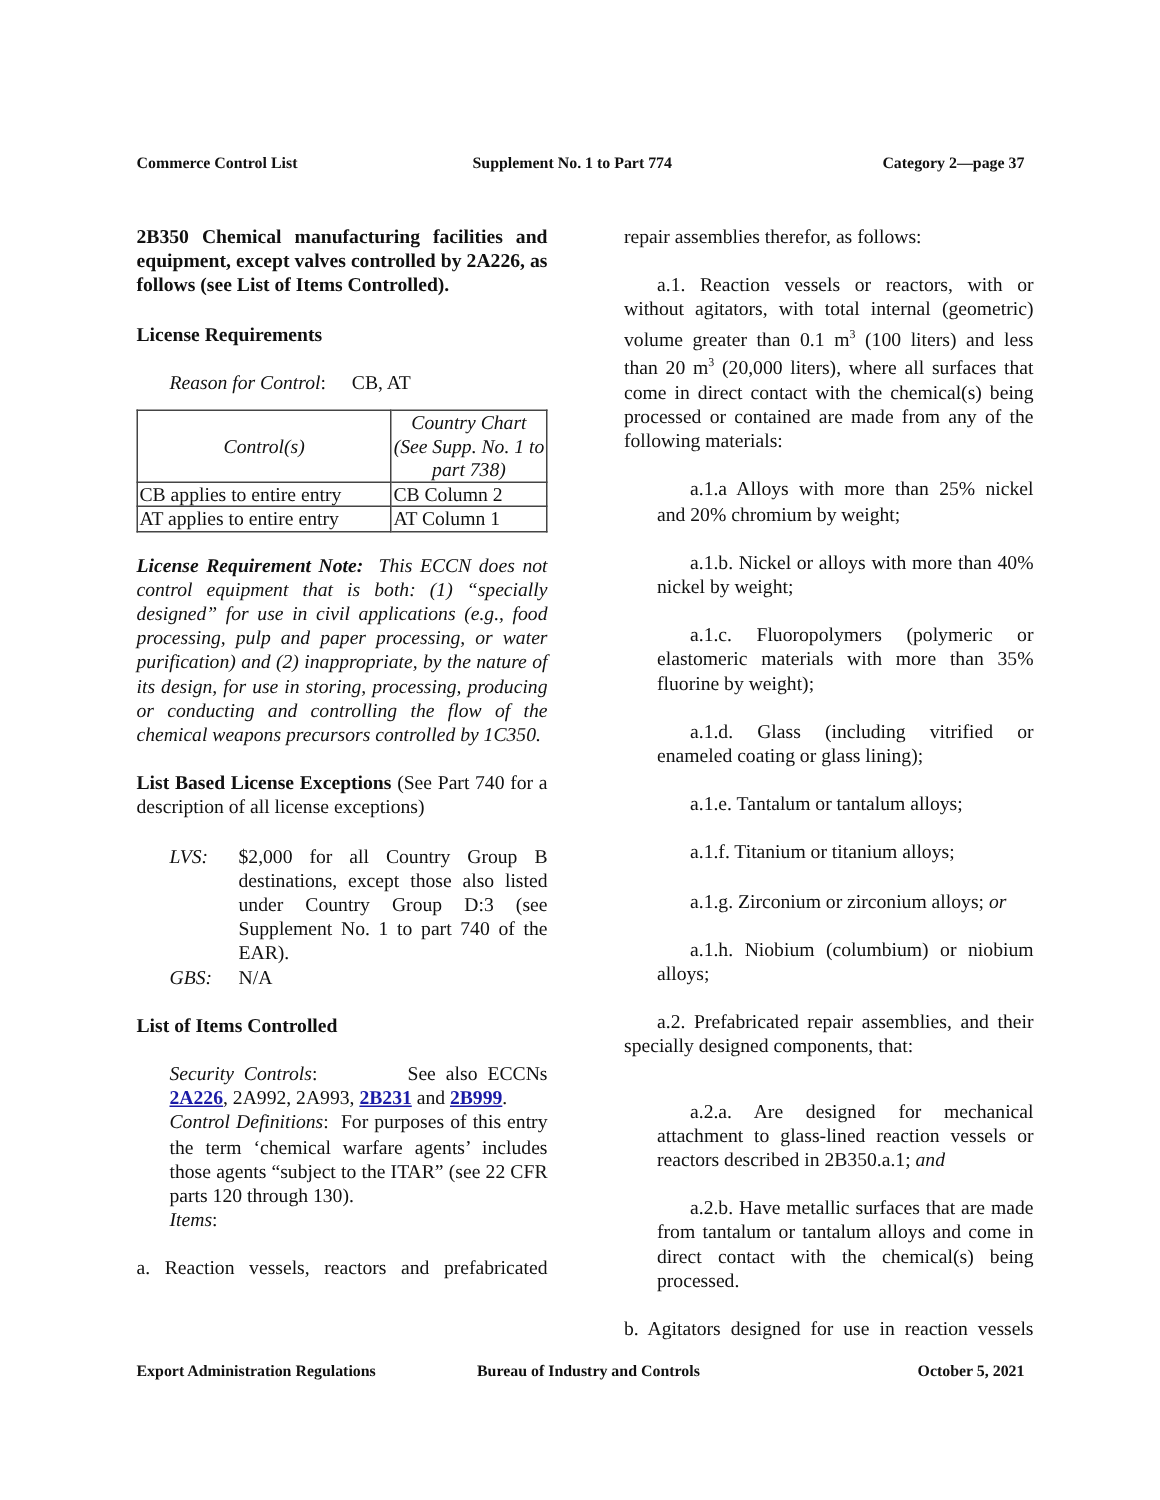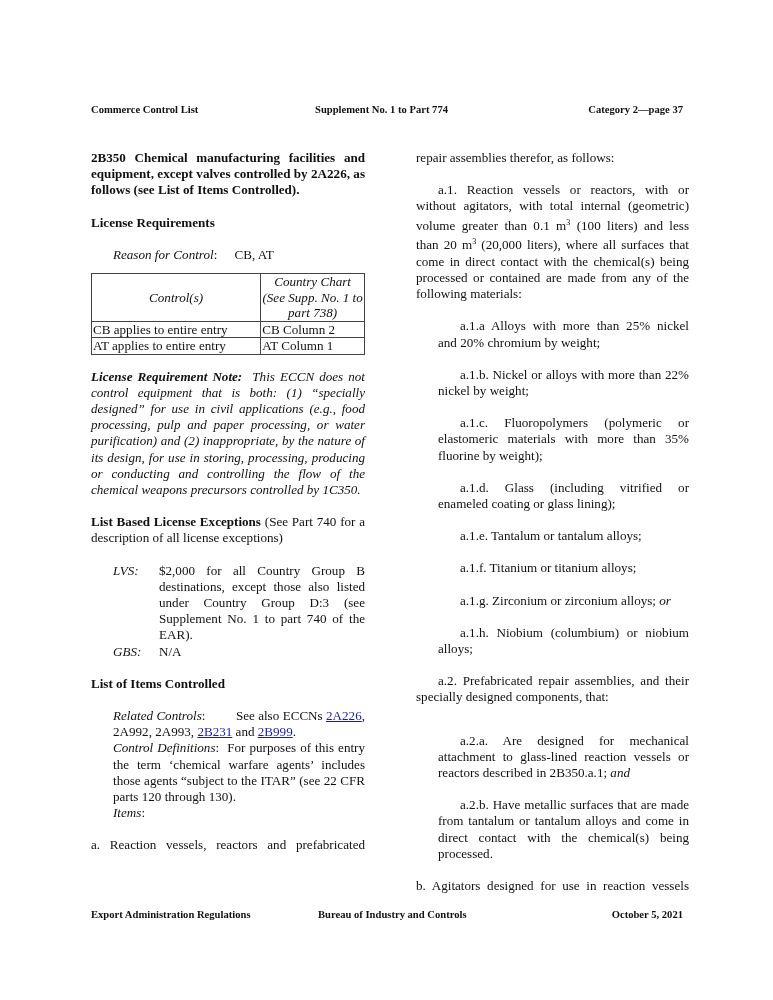--- a/index.html
+++ b/index.html
@@ -18,21 +18,21 @@
   .ital { font-style: italic; }
   .indent { text-indent: 22px; }
   .ind-block { padding-left: 22px; }
   .ind-sub { padding-left: 22px; text-indent: 22px; }
   table.ctl { border-collapse: collapse; width: 100%; font-size: 13.1px; line-height: 15.5px; }
   table.ctl td { border: 1px solid #444; padding: 0 1px; vertical-align: top; }
   table.ctl td.head { font-style: italic; text-align: center; vertical-align: middle; }
   .lx { display: flex; justify-content: flex-end; }
   .lx .k { width: 46px; font-style: italic; flex: none; }
   .lx .v { flex: 1; text-align: justify; }
-  a.lnk { color: #1a1aa6; text-decoration: underline; }
+  a.lnk { color: #1a1aa6; text-decoration: underline; font-weight: bold; }
 </style>
 </head>
 <body>
 
 <div class="hdr">
   <span style="left:0">Commerce Control List</span>
   <span style="left:224px">Supplement No. 1 to Part 774</span>
   <span style="right:0">Category 2—page 37</span>
 </div>
 
@@ -73,40 +73,40 @@
       <span class="v">$2,000 for all Country Group B destinations, except those also listed under Country Group D:3 (see Supplement No. 1 to part 740 of the EAR).</span>
     </div>
     <div class="lx">
       <span class="k"><span>GBS</span>:</span>
       <span class="v">N/A</span>
     </div>
   </div>
   <p class="bold" style="margin-top:16px">List of Items Controlled</p>
   <div class="ind-block just" style="margin-top:16px">
     <p class="just">
-      <span class="ital">Related Controls</span>:&nbsp;&nbsp;&nbsp;&nbsp;&nbsp;&nbsp;&nbsp;&nbsp;
+      <span class="ital">Security Controls</span>:&nbsp;&nbsp;&nbsp;&nbsp;&nbsp;&nbsp;&nbsp;&nbsp;
       <span>See also ECCNs</span>
       <a class="lnk">2A226</a><span>, 2A992, 2A993, </span><a class="lnk">2B231</a><span> and </span><a class="lnk">2B999</a>.
     </p>
     <p class="just">
       <span class="ital">Control Definitions</span>:&nbsp;
       <span>For purposes of this entry the term ‘chemical warfare agents’ includes those agents “subject to the ITAR” (see 22 CFR parts 120 through 130).</span>
     </p>
     <p><span class="ital">Items</span>:</p>
   </div>
   <p class="just" style="margin-top:16px; text-align-last: justify;">a. Reaction vessels, reactors and prefabricated</p>
 </div>
 
 <div class="right-col">
   <p>repair assemblies therefor, as follows:</p>
   <p class="just indent" style="margin-top:16px">
     <span>a.1. Reaction vessels or reactors, with or without agitators, with total internal (geometric) volume greater than 0.1 m</span><sup style="font-size:8px">3</sup><span> (100 liters) and less than 20 m</span><sup style="font-size:8px">3</sup><span> (20,000 liters), where all surfaces that come in direct contact with the chemical(s) being processed or contained are made from any of the following materials:</span>
   </p>
   <p class="just ind-sub" style="margin-top:16px">a.1.a Alloys with more than 25% nickel and 20% chromium by weight;</p>
-  <p class="just ind-sub" style="margin-top:16px">a.1.b. Nickel or alloys with more than 22% nickel by weight;</p>
+  <p class="just ind-sub" style="margin-top:16px">a.1.b. Nickel or alloys with more than 40% nickel by weight;</p>
   <p class="just ind-sub" style="margin-top:16px">a.1.c. Fluoropolymers (polymeric or elastomeric materials with more than 35% fluorine by weight);</p>
   <p class="just ind-sub" style="margin-top:16px">a.1.d. Glass (including vitrified or enameled coating or glass lining);</p>
   <p class="just ind-sub" style="margin-top:16px">a.1.e. Tantalum or tantalum alloys;</p>
   <p class="just ind-sub" style="margin-top:16px">a.1.f. Titanium or titanium alloys;</p>
   <p class="just ind-sub" style="margin-top:16px">
     <span>a.1.g. Zirconium or zirconium alloys; </span><span class="ital">or</span>
   </p>
   <p class="just ind-sub" style="margin-top:16px">a.1.h. Niobium (columbium) or niobium alloys;</p>
   <p class="just indent" style="margin-top:16px">a.2. Prefabricated repair assemblies, and their specially designed components, that:</p>
   <p class="just ind-sub" style="margin-top:27px">

